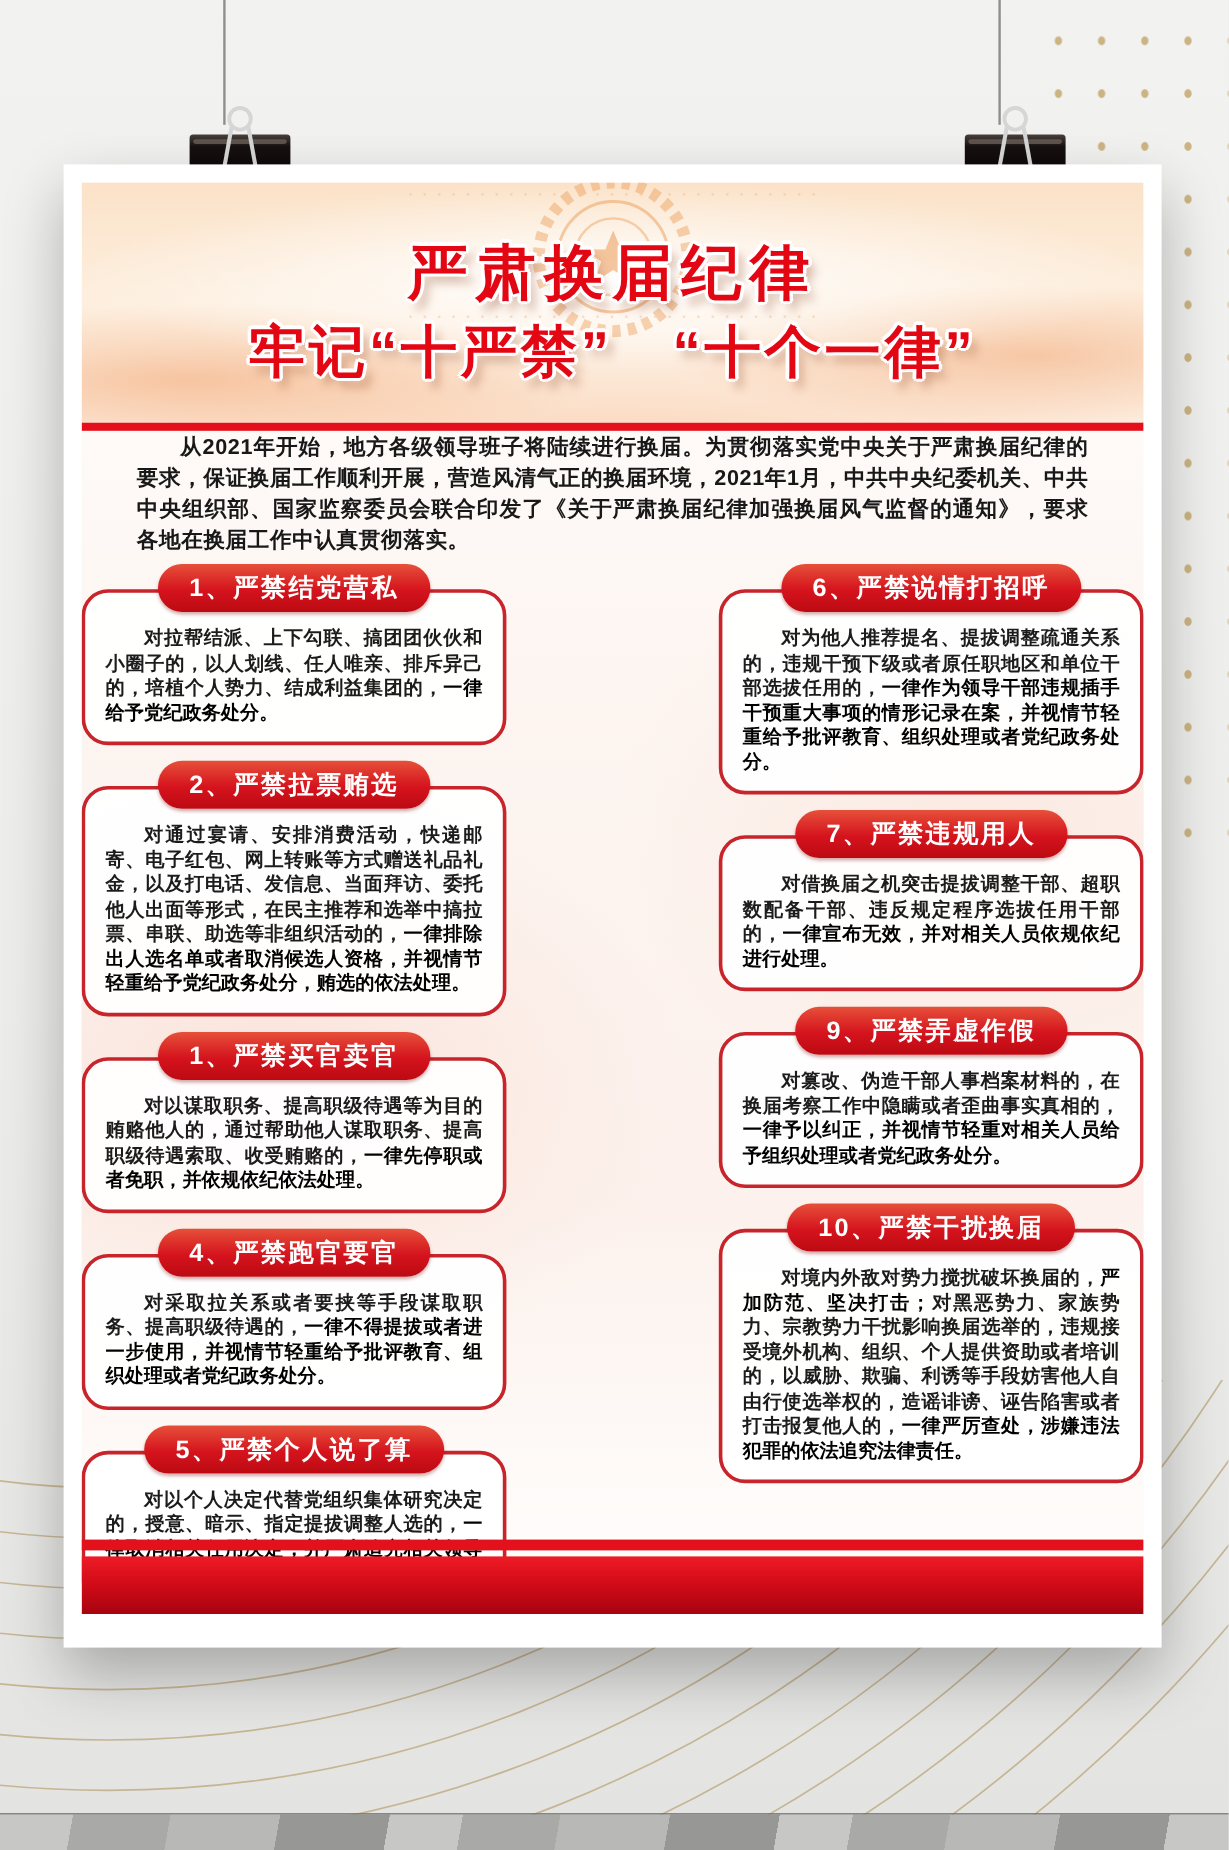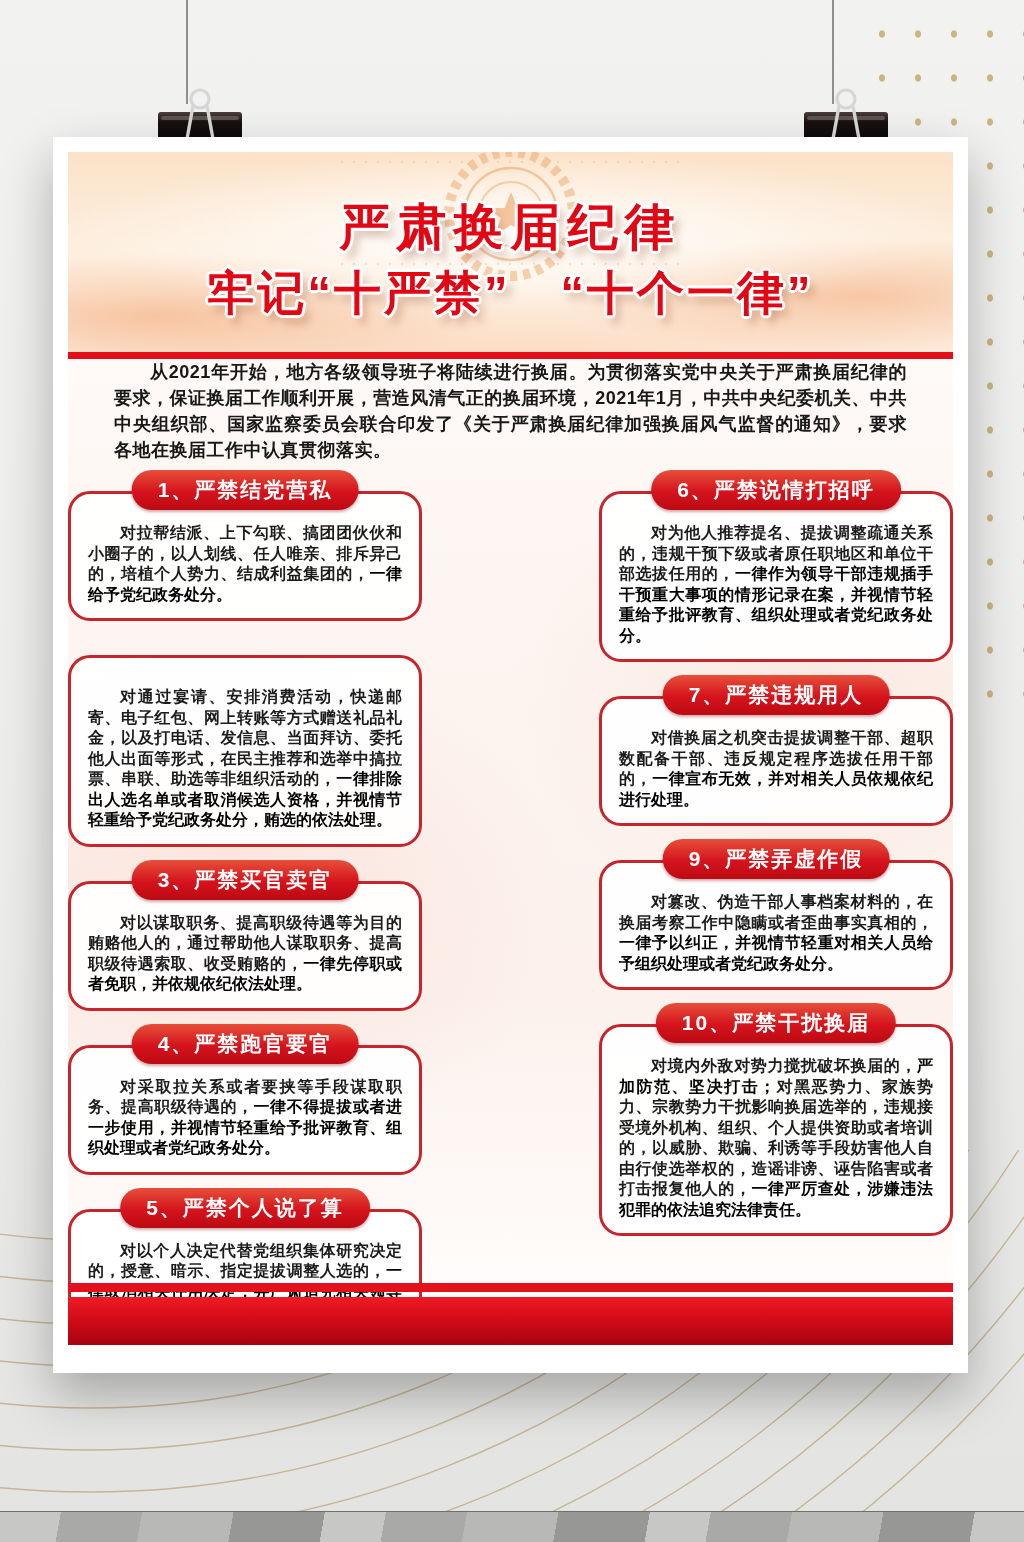--- a/index.html
+++ b/index.html
@@ -156,27 +156,28 @@
         <div class="col">
 
           <div class="rule">
             <div class="rule-pill"><span>1、严禁结党营私</span></div>
             <div class="rule-box">
                 <p class="rule-body"><span>对拉帮结派、上下勾联、搞团团伙伙和小圈子的，以人划线、任人唯亲、排斥异己的，培植个人势力、结成利益集团的，</span><span class="b">一律给予党纪政务处分。</span></p>
               </div>
           </div>
 
           <div class="rule">
+            <div class="rule-pill"><span>2、严禁拉票贿选</span></div>
             <div class="rule-box">
                 <p class="rule-body"><span>对通过宴请、安排消费活动，快递邮寄、电子红包、网上转账等方式赠送礼品礼金，以及打电话、发信息、当面拜访、委托他人出面等形式，在民主推荐和选举中搞拉票、串联、助选等非组织活动的，</span><span class="b">一律排除出人选名单或者取消候选人资格，并视情节轻重给予党纪政务处分，贿选的依法处理。</span></p>
               </div>
           </div>
 
           <div class="rule">
-            <div class="rule-pill"><span>3、严禁买官卖官</span></div>
+            <div class="rule-pill"><span>1、严禁买官卖官</span></div>
             <div class="rule-box">
                 <p class="rule-body"><span>对以谋取职务、提高职级待遇等为目的贿赂他人的，通过帮助他人谋取职务、提高职级待遇索取、收受贿赂的，</span><span class="b">一律先停职或者免职，并依规依纪依法处理。</span></p>
               </div>
           </div>
 
           <div class="rule">
             <div class="rule-pill"><span>4、严禁跑官要官</span></div>
             <div class="rule-box">
                 <p class="rule-body"><span>对采取拉关系或者要挟等手段谋取职务、提高职级待遇的，</span><span class="b">一律不得提拔或者进一步使用，并视情节轻重给予批评教育、组织处理或者党纪政务处分。</span></p>
               </div>

